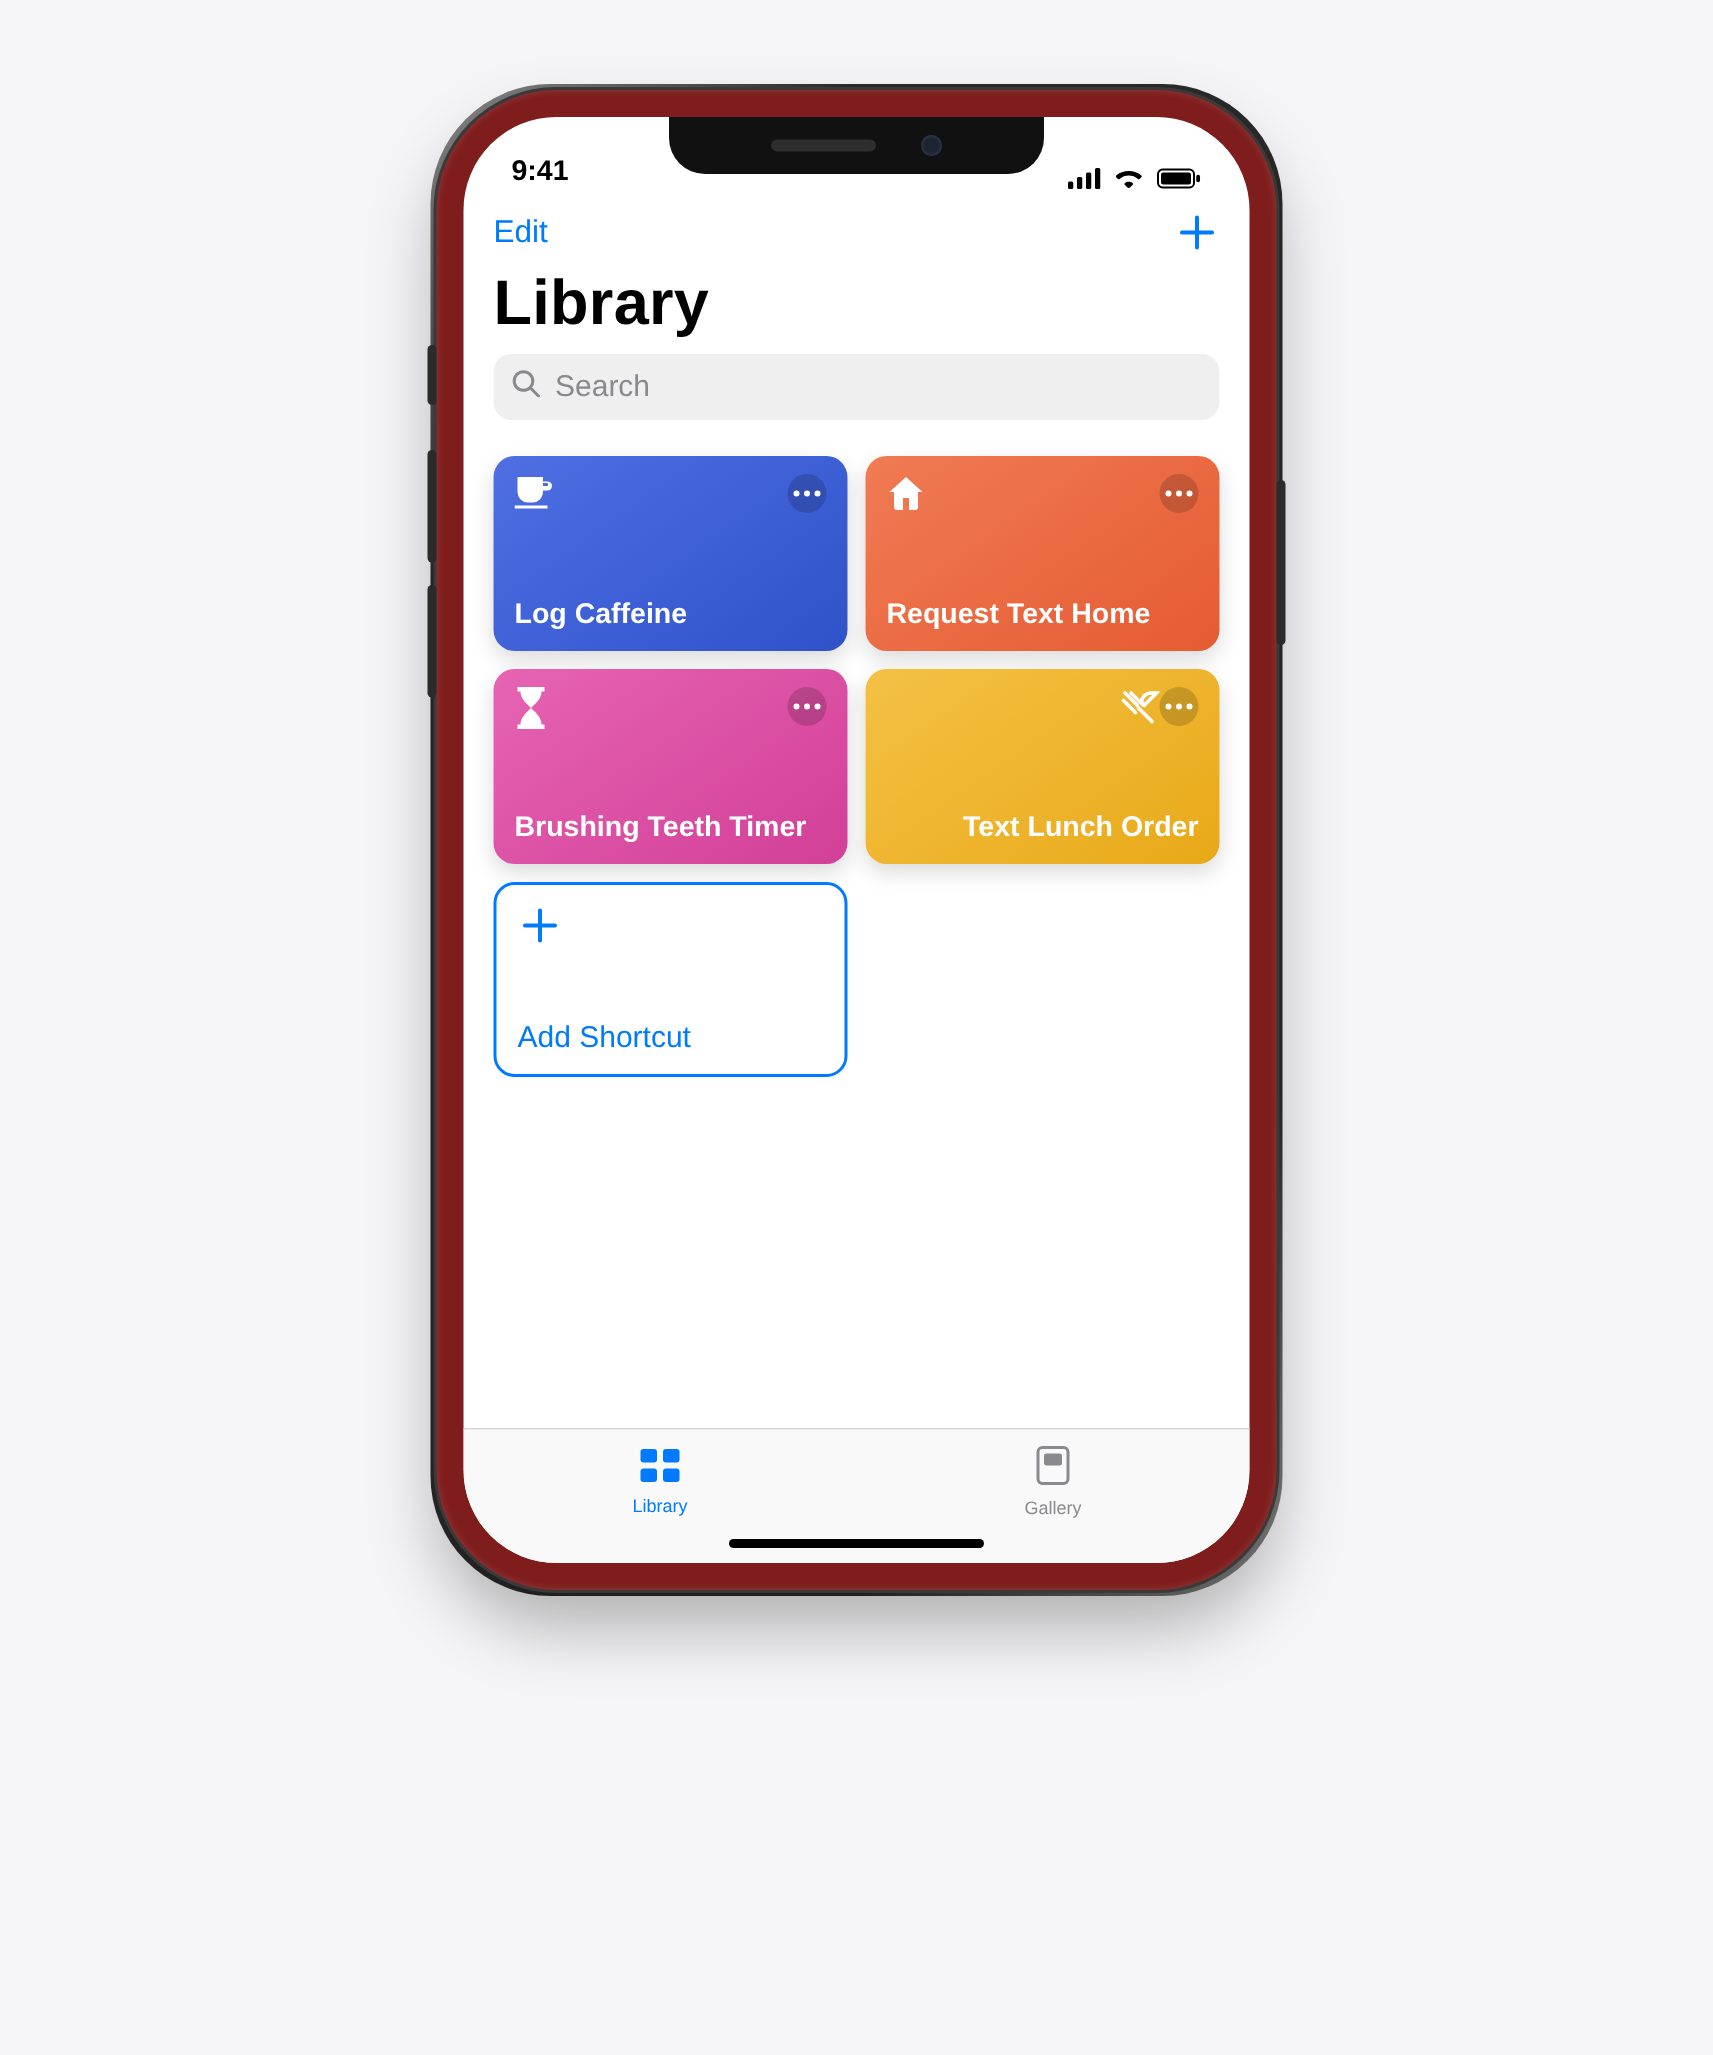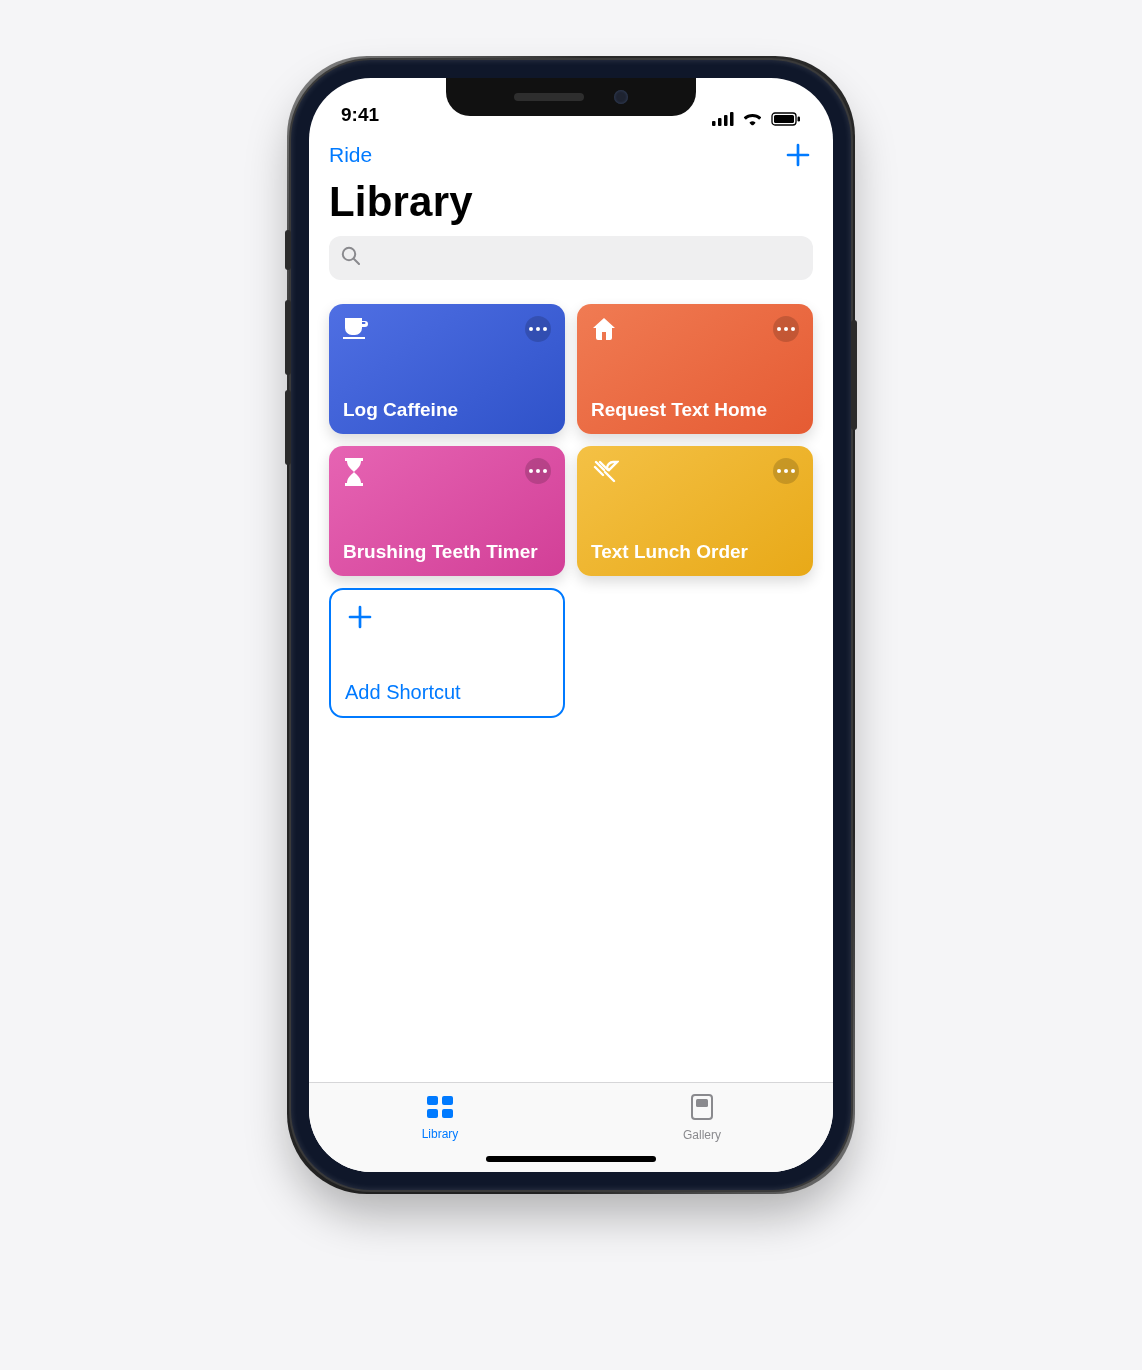--- a/index.html
+++ b/index.html
@@ -13,24 +13,24 @@
     font-family:-apple-system,BlinkMacSystemFont,"Helvetica Neue",Arial,sans-serif;
     display:flex;
     justify-content:center;
     align-items:flex-start;
     min-height:1370px;
     padding-top:60px;
   }
   
   .phone{
     width:560px;
-    height:1130px;
+    height:1000px;
     position:relative;
     border-radius:80px;
-    background:#0f172a;
+    background:#7f1d1d;
     padding:18px;
     box-shadow:
        0 0 0 2px #3a3a3a,
        0 25px 45px rgba(0,0,0,.28),
        inset 0 0 6px rgba(255,255,255,.15);
   }
   .phone::before{ 
     content:"";position:absolute;inset:0;border-radius:80px;
     background:linear-gradient(130deg,#8c8c8c 0%,#2a2a2a 20%,#2a2a2a 80%,#8c8c8c 100%);
     z-index:-1;filter:blur(.4px);
@@ -115,21 +115,21 @@
     background:#fff;border:2px solid var(--ios-blue);color:var(--ios-blue);
     box-shadow:none;
   }
   .card.add .plus-ic svg{display:block;}
   .card.add .label{font-weight:500;font-size:20px;}
   
   .g-blue   {background:linear-gradient(145deg,#4f6fe3,#2f52c9);}
   .g-orange {background:linear-gradient(145deg,#f07b53,#e55b33);}
   .g-pink   {background:linear-gradient(145deg,#e664b3,#d23f97);}
   .g-teal   {background:linear-gradient(145deg,#6fd1d5,#3db8be);}
-  .g-yellow {background:linear-gradient(145deg,#f4c145,#e8a918);}
+  .g-yellow {background:linear-gradient(145deg,#f4c145,#e8a918);align-items:flex-end;}
   
   .tab-bar{
     margin-top:auto;height:90px;
     border-top:1px solid #d6d6d8;background:#f9f9f9;
     display:flex;padding-bottom:20px;
   }
   .tab{
     flex:1;display:flex;flex-direction:column;align-items:center;justify-content:center;
     font-size:12px;color:#8a8a8e;gap:4px;cursor:pointer;
   }
@@ -176,37 +176,38 @@
           <svg width="30" height="14" viewBox="0 0 30 14">
               <rect x="1" y="1" width="24" height="12" rx="3" fill="none" stroke="#000" stroke-width="1.3"></rect>
               <rect x="3" y="3" width="20" height="8" rx="1.5" fill="#000"></rect>
               <rect x="26.5" y="4.5" width="2.5" height="5" rx="1.2" fill="#000"></rect>
             </svg>
         </span>
       </div>
     </div>
 
     <div class="nav-bar">
-      <span class="edit">Ride</span>
+      <span class="edit">Edit</span>
       <span class="plus">
         <svg width="30" height="30" viewBox="0 0 30 30">
             <path d="M15 5v20M5 15h20" stroke="#007aff" stroke-width="2.7" stroke-linecap="round"></path>
           </svg>
       </span>
     </div>
 
     <div class="large-title">Library</div>
 
     <div class="search">
       <span>
         <svg width="19" height="19" viewBox="0 0 19 19">
             <circle cx="8" cy="8" r="6.2" fill="none" stroke="#8a8a8e" stroke-width="2"></circle>
             <line x1="13" y1="13" x2="18" y2="18" stroke="#8a8a8e" stroke-width="2" stroke-linecap="round"></line>
           </svg>
       </span>
+      <input type="text" placeholder="Search" style="">
     </div>
 
     <div class="grid">
 
       <div class="card g-blue">
         <div class="top">
           <span class="icon">
             <svg width="28" height="24" viewBox="0 0 28 24" fill="#fff">
                 <path d="M2 2h17v3h3a3 3 0 010 6h-3v1a7 7 0 01-7 7H9a7 7 0 01-7-7V2zm17 6h2.5a1 1 0 000-2H19v2zM0 21h22v2H0z"></path>
               </svg>

